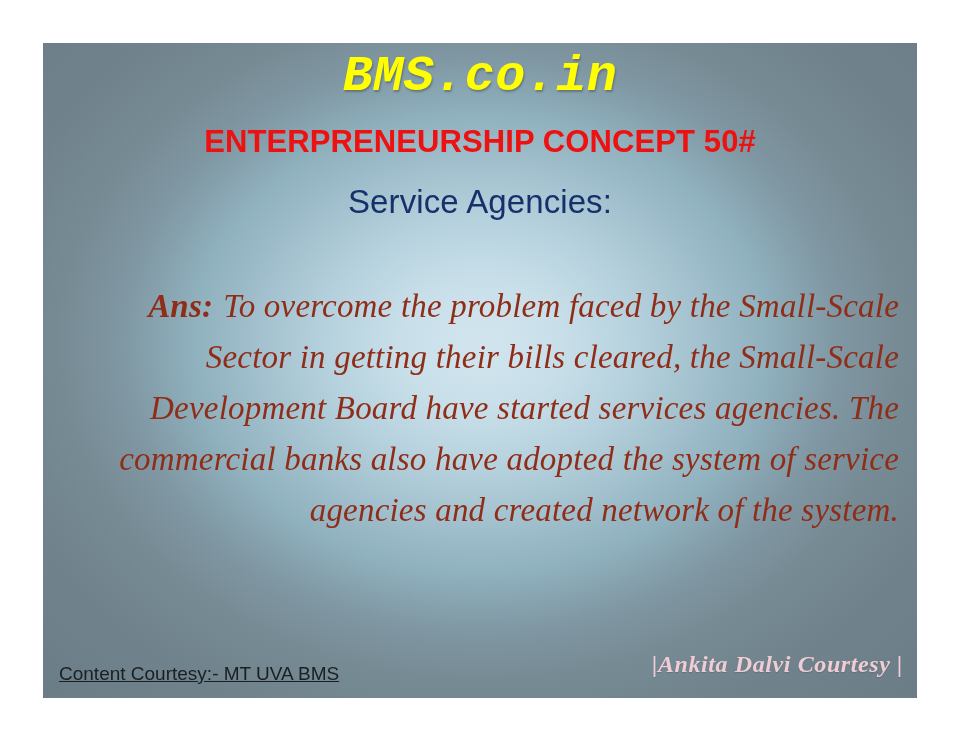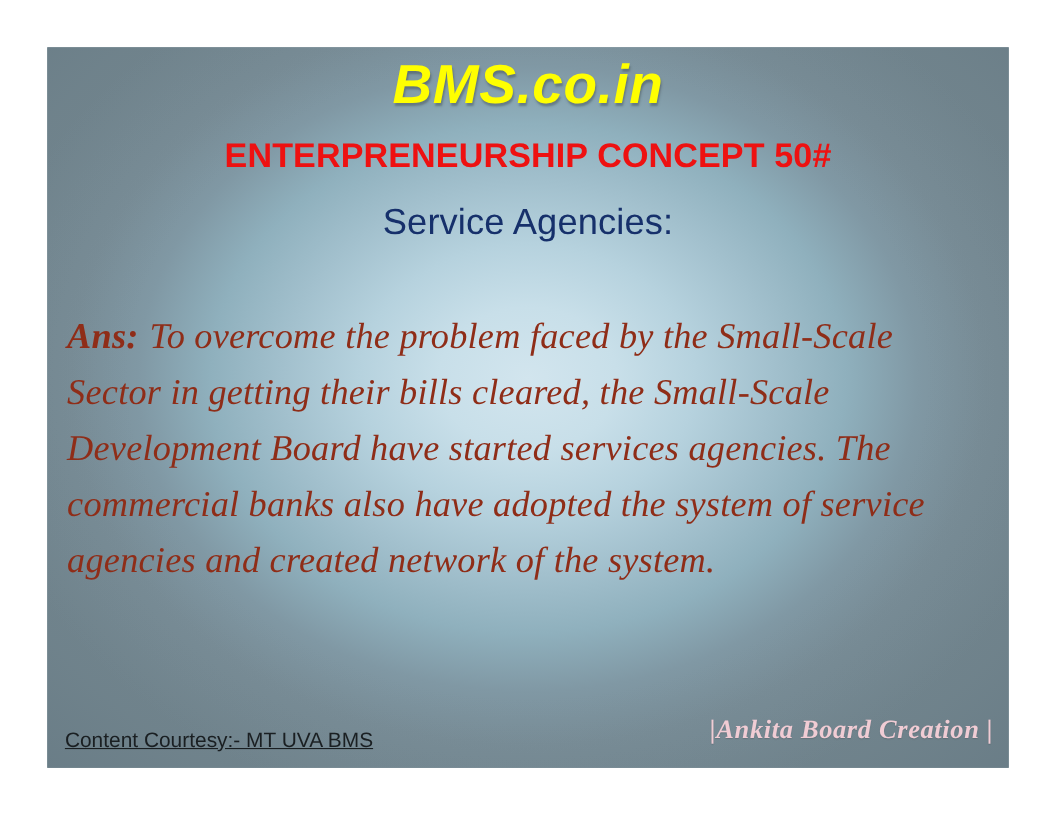--- a/index.html
+++ b/index.html
@@ -63,21 +63,21 @@
     height: 100%;
   }
 
   
   .brand-title {
     position: absolute;
     left: 0;
     right: 0;
     top: 8px;
     text-align: center;
-    font-family: Liberation Sans, sans-serif;
+    font-family: Liberation Mono, monospace;
     font-style: italic;
     font-weight: 700;
     font-size: 50px;
     line-height: 1.05;
     color: #ffff00;
     letter-spacing: 0.5px;
     text-shadow: 1px 2px 2px rgba(60,70,75,0.45);
     white-space: nowrap;
   }
 
@@ -112,21 +112,21 @@
     letter-spacing: 0.1px;
     white-space: nowrap;
   }
 
   
   .answer-block {
     position: absolute;
     left: 18px;
     right: 18px;
     top: 238px;
-    text-align: left;
+    text-align: right;
     font-family: "Liberation Serif", "DejaVu Serif", serif;
     font-style: italic;
     font-size: 33px;
     line-height: 51px;
     color: #8f2d18;
     letter-spacing: 0.2px;
   }
   .answer-block .ans-label {
     font-weight: 700;
     color: #8f2d18;
@@ -176,18 +176,18 @@
       <div class="concept-line">ENTERPRENEURSHIP CONCEPT 50#</div>
 
       <div class="section-heading">Service Agencies:</div>
 
       <div class="answer-block">
         <span class="ans-label">Ans:</span><span class="ans-text">To overcome the problem faced by the Small-Scale Sector in getting their bills cleared, the Small-Scale Development Board have started services agencies. The commercial banks also have adopted the system of service agencies and created network of the system.</span>
       </div>
 
       <div class="footer-courtesy">Content Courtesy:- MT UVA BMS</div>
 
-      <div class="footer-credit">|Ankita Board Creation |</div>
+      <div class="footer-credit">|Ankita Dalvi Courtesy |</div>
 
     </div>
   </div>
 
 </div>
 
 </body></html>

